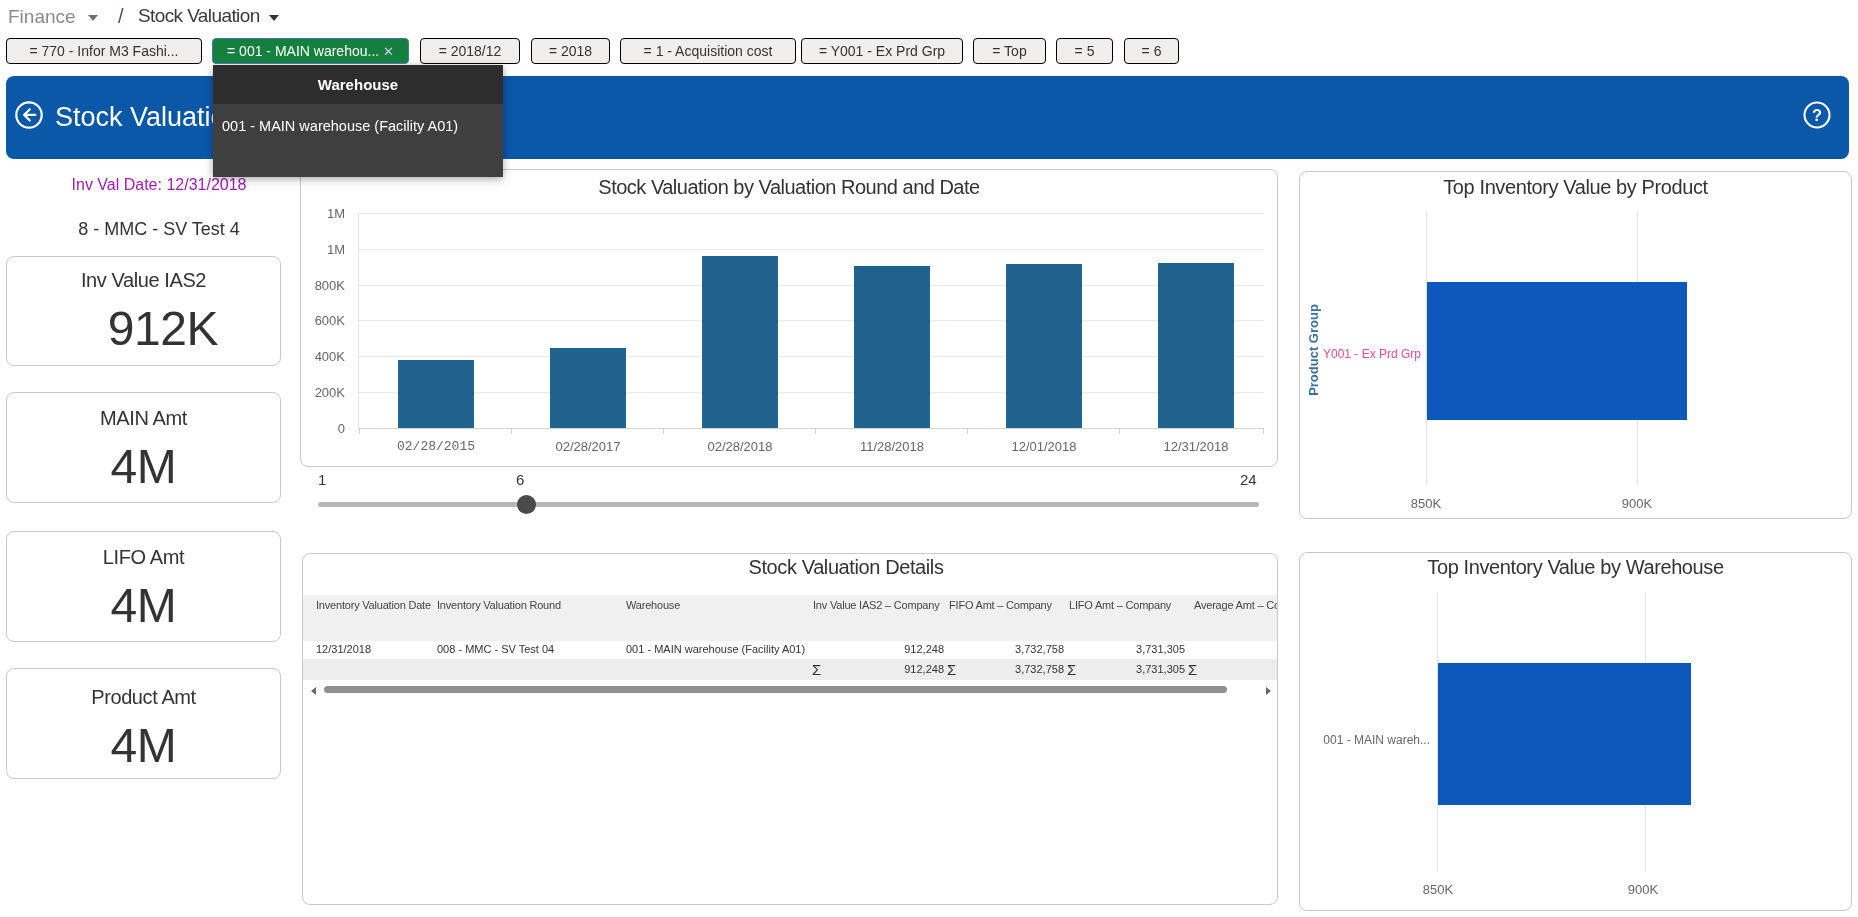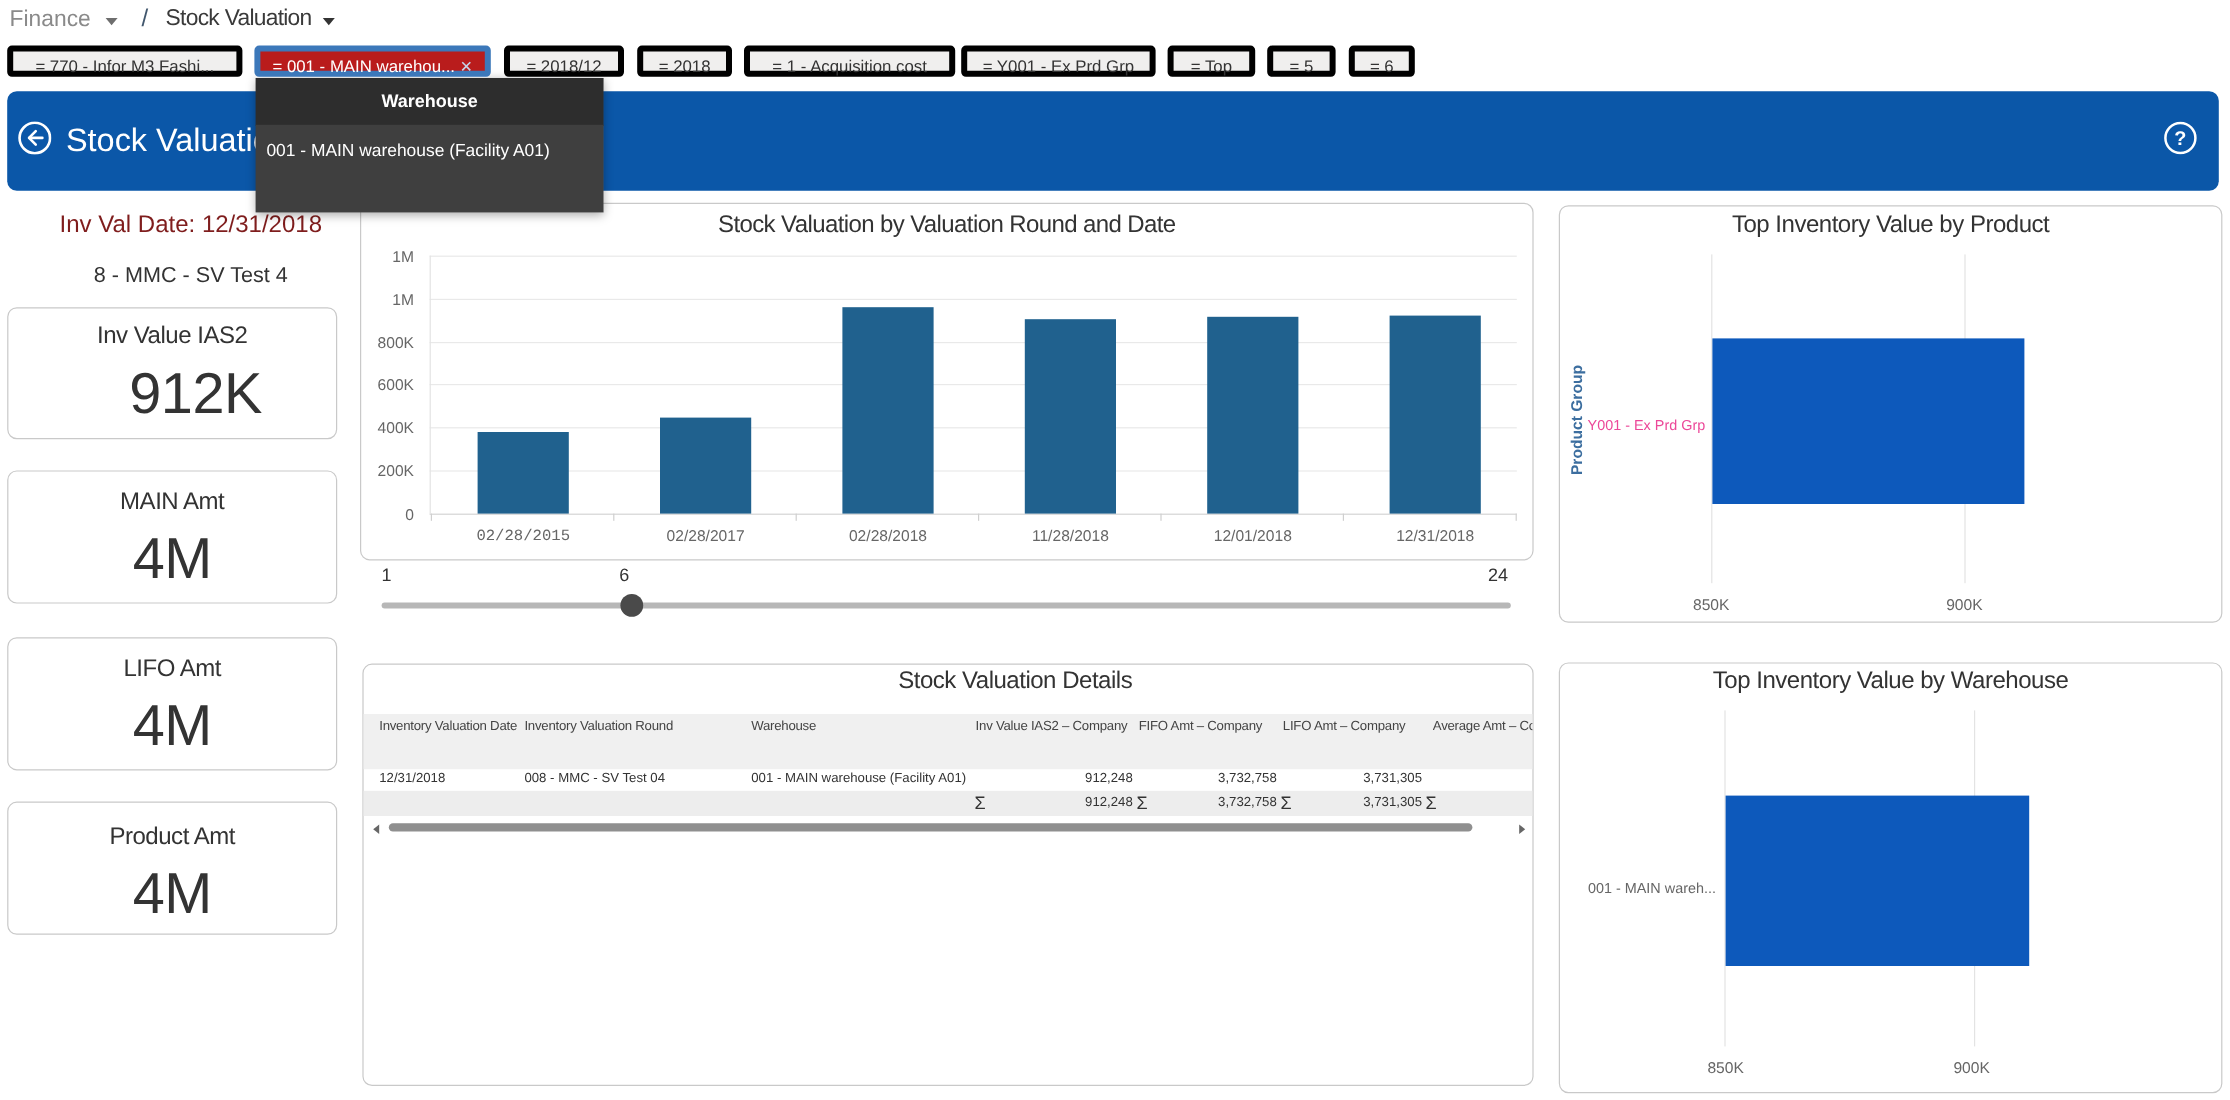--- a/index.html
+++ b/index.html
@@ -1,19 +1,19 @@
 <!DOCTYPE html>
 <html><head>
 <meta charset="utf-8">
 <style>
 *{margin:0;padding:0;box-sizing:border-box;}
 html,body{width:1858px;height:917px;background:#fff;font-family:"Liberation Sans",sans-serif;position:relative;overflow:hidden;}
 .abs{position:absolute;}
 .card{position:absolute;background:#fff;border:1px solid #c9c9c9;border-radius:8px;}
-.chip{position:absolute;top:38px;height:26px;background:#f0efee;border:5px solid #000000;border-radius:4px;font-size:14px;color:#333;text-align:center;line-height:24px;}
+.chip{position:absolute;top:38px;height:26px;background:#f0efee;border:1px solid #000000;border-radius:4px;font-size:14px;color:#333;text-align:center;line-height:24px;}
 .ctitle{position:absolute;font-size:20px;color:#333;text-align:center;white-space:nowrap;letter-spacing:-0.4px;}
 .gl{position:absolute;background:#e9e9e9;}
 .ylab{position:absolute;font-size:13px;color:#666;text-align:right;white-space:nowrap;}
 .xlab{position:absolute;font-size:13px;color:#666;text-align:center;white-space:nowrap;}
 .bar{position:absolute;background:#20618e;}
 .th{position:absolute;font-size:11px;letter-spacing:-0.2px;color:#444;white-space:nowrap;}
 .td{position:absolute;font-size:11px;color:#333;white-space:nowrap;}
 </style>
 </head>
 <body>
@@ -38,29 +38,29 @@
   <circle cx="14" cy="14" r="12.7" fill="none" stroke="#fff" stroke-width="2.2"></circle>
   <path d="M14.8 8.3 L9.2 13.9 L14.8 19.5" fill="none" stroke="#fff" stroke-width="2.2" stroke-linecap="round" stroke-linejoin="round"></path>
   <path d="M9.6 13.9 L20.3 13.9" stroke="#fff" stroke-width="2.2" stroke-linecap="round"></path>
 </svg>
 <div class="abs" style="left:55px;top:102px;font-size:27px;color:#fff;">Stock Valuation</div>
 <svg class="abs" style="left:1803px;top:101px;" width="28" height="28" viewBox="0 0 28 28">
   <circle cx="14" cy="14" r="12.5" fill="none" stroke="#fff" stroke-width="2.1"></circle>
   <text x="14" y="20" font-size="16.5" font-weight="bold" fill="#fff" text-anchor="middle" font-family="Liberation Sans, sans-serif">?</text>
 </svg>
 
-<div class="chip" style="left:212px;width:197px;background:#b91c1c;border-color:#3c78ba;color:#fff;z-index:30;">= 001 - MAIN warehou... <span style="color:#c6d4e8;font-size:13px;">✕</span></div>
+<div class="chip" style="left:212px;width:197px;background:#15803d;border-color:#3c78ba;color:#fff;z-index:30;">= 001 - MAIN warehou... <span style="color:#c6d4e8;font-size:13px;">✕</span></div>
 <div class="abs" style="left:213px;top:65px;width:290px;height:112px;z-index:29;box-shadow:0 2px 8px rgba(0,0,0,0.35);">
   <div style="position:absolute;left:0;top:0;width:290px;height:40px;background:#2d2d2d;color:#fff;font-size:15px;font-weight:bold;text-align:center;line-height:40px;">Warehouse</div>
   <div style="position:absolute;left:0;top:39px;width:290px;height:73px;background:#3f3f3f;color:#fff;font-size:14.5px;padding-top:5px;">
     <div style="height:34px;line-height:34px;padding-left:9px;">001 - MAIN warehouse (Facility A01)</div>
   </div>
 </div>
 
-<div class="abs" style="left:39px;top:176px;width:240px;text-align:center;font-size:20px;color:#7f1d1d;white-space:nowrap;">Inv Val Date: 12/31/2018</div>
+<div class="abs" style="left:39px;top:176px;width:240px;text-align:center;font-size:16px;color:#a21caf;white-space:nowrap;">Inv Val Date: 12/31/2018</div>
 <div class="abs" style="left:39px;top:219px;width:240px;text-align:center;font-size:18px;color:#333;white-space:nowrap;">8 - MMC - SV Test 4</div>
 
 <div class="card" style="left:6px;top:256px;width:275px;height:110px;"></div>
 <div class="ctitle" style="left:6px;top:269px;width:275px;">Inv Value IAS2</div>
 <div class="ctitle" style="left:6px;top:301px;width:314px;font-size:48px;">912K</div>
 
 <div class="card" style="left:6px;top:392px;width:275px;height:111px;"></div>
 <div class="ctitle" style="left:6px;top:407px;width:275px;">MAIN Amt</div>
 <div class="ctitle" style="left:6px;top:439px;width:275px;font-size:48px;">4M</div>
 

